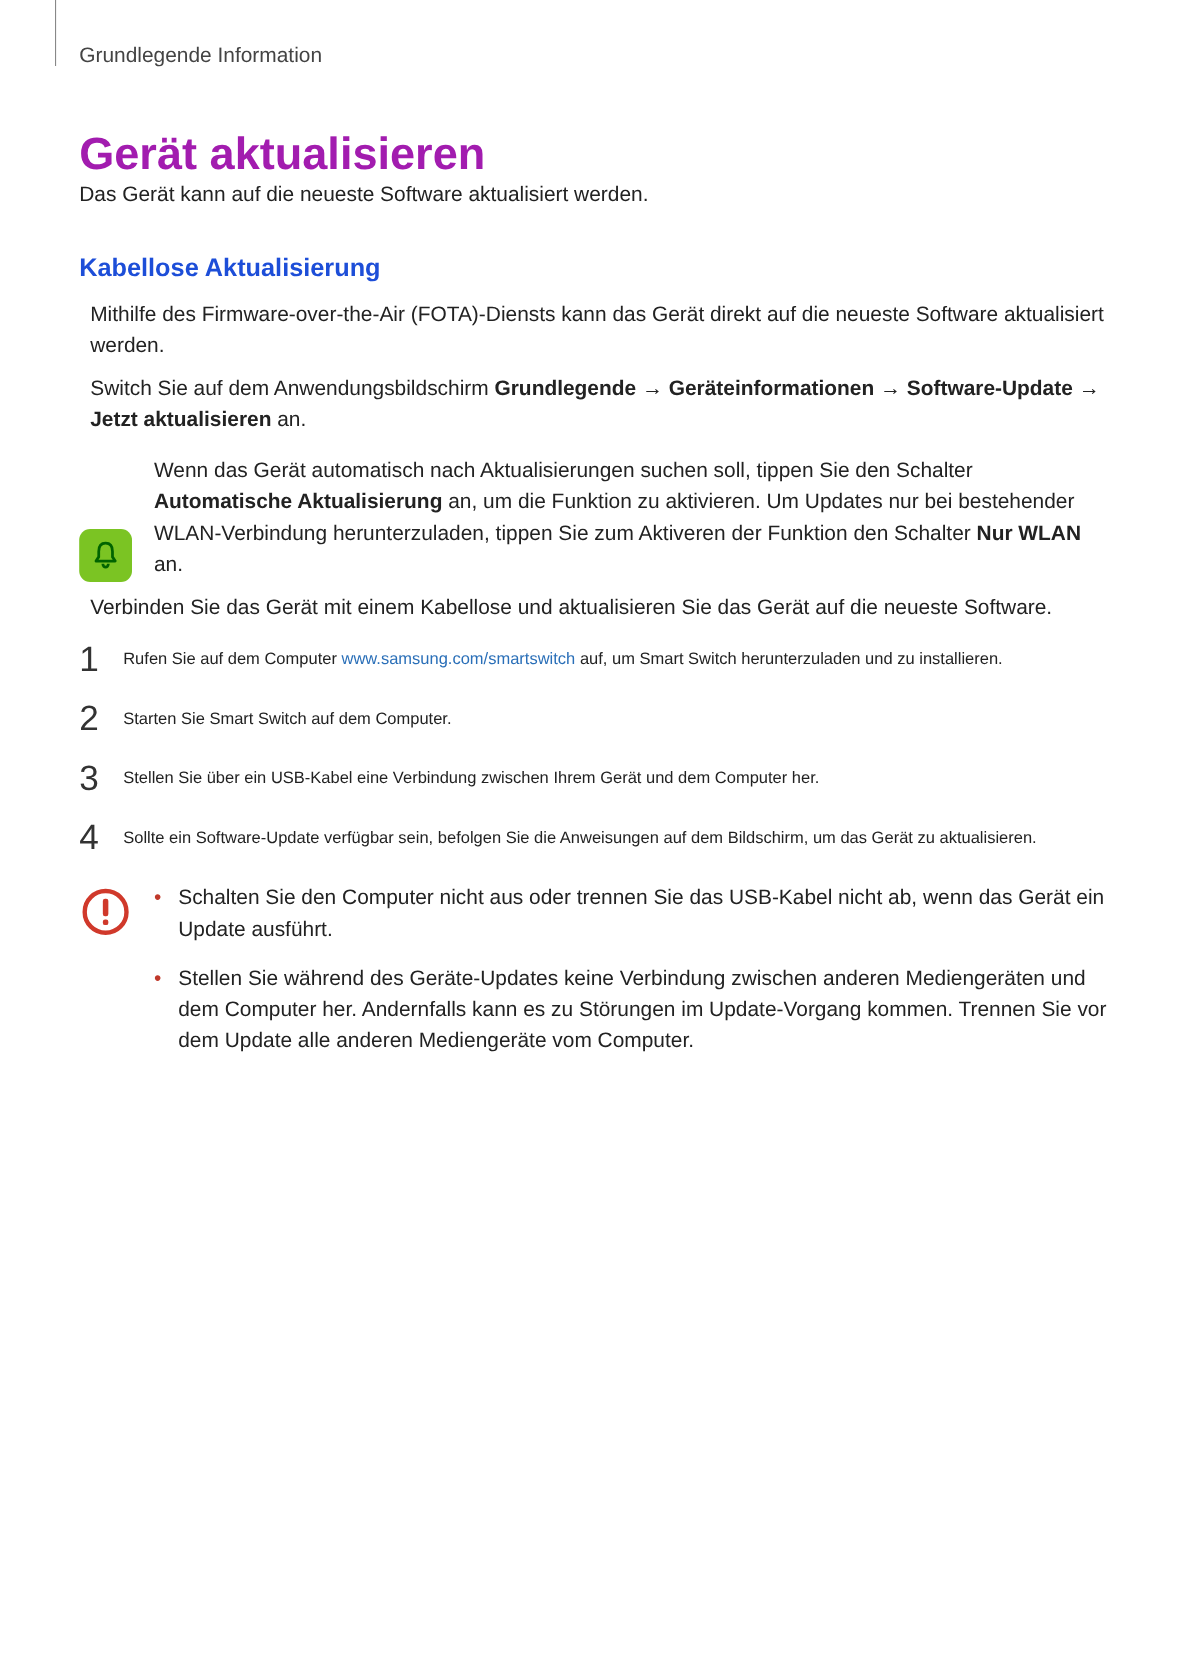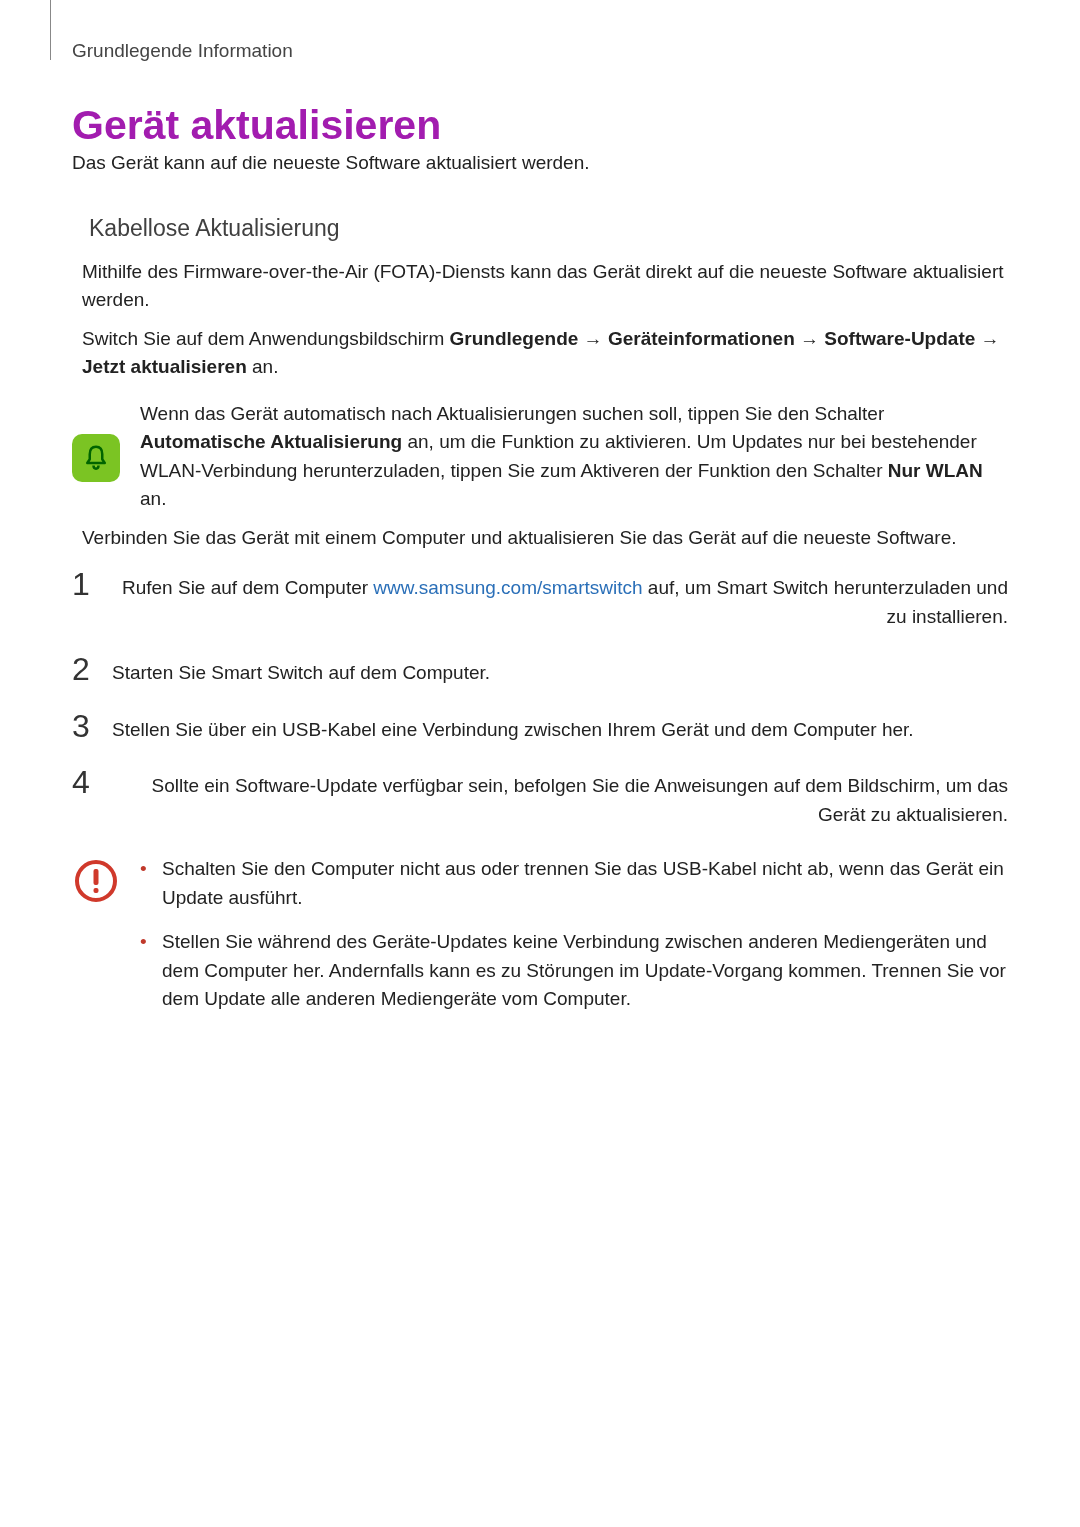--- a/index.html
+++ b/index.html
@@ -24,54 +24,53 @@
       position: absolute;
       left: 50px;
       top: 0;
       width: 1px;
       height: 60px;
       background: #888;
     }
     .header {
       font-size: 19px;
       color: #444;
-      margin-bottom: 40px;
+      margin-bottom: 55px;
       font-weight: 400;
     }
     .h1 {
       font-size: 41px;
       color: #a21caf;
       font-weight: bold;
     }
     .body-text {
       font-size: 19px;
       color: #222;
       line-height: 1.45;
     }
     .h2 {
       font-size: 23px;
-      color: #404040;
-      font-weight: normal;
+      color: #1d4ed8;
+      font-weight: bold;
       margin-top: 38px;
       margin-bottom: 16px;
-      margin-left: 17px;
     }
     .para {
       font-size: 19px;
       color: #222;
       line-height: 1.5;
       margin-bottom: 10px;
       margin-left: 10px;
     }
     .bold {
       font-weight: bold;
     }
     .note-row {
       display: flex;
-      align-items: center;
+      align-items: flex-end;
       gap: 20px;
       margin-top: 18px;
       margin-bottom: 10px;
     }
     .note-icon-green {
       width: 48px;
       height: 48px;
       flex-shrink: 0;
       border-radius: 10px;
       background: #7bc423;
@@ -100,21 +99,21 @@
     .ordered-list .num {
       font-size: 32px;
       color: #333;
       font-weight: 400;
       line-height: 1;
       min-width: 22px;
       text-align: left;
       margin-top: -4px;
     }
     .ordered-list .item-text {
-      font-size: 19px;
+      font-size: 15px;
       color: #222;
       line-height: 1.5;
       padding-top: 2px;
       text-align: right;
     }
     .link {
       color: #2a6fb8;
     }
     .warn-row {
       display: flex;
@@ -185,21 +184,21 @@
       <svg width="30" height="30" viewBox="0 0 24 24" fill="none">
         <path d="M12 3 C9 3 7 5 7 9 L7 13 L5 16 L19 16 L17 13 L17 9 C17 5 15 3 12 3 Z" fill="none" stroke="#006400" stroke-width="2" stroke-linejoin="round"></path>
         <path d="M10 18 C10 19.5 11 20.5 12 20.5 C13 20.5 14 19.5 14 18" fill="none" stroke="#006400" stroke-width="2"></path>
       </svg>
     </div>
     <div class="note-text">
       <span>Wenn das Gerät automatisch nach Aktualisierungen suchen soll, tippen Sie den Schalter </span><span class="bold">Automatische Aktualisierung</span><span> an, um die Funktion zu aktivieren. Um Updates nur bei bestehender WLAN-Verbindung herunterzuladen, tippen Sie zum Aktiveren der Funktion den Schalter </span><span class="bold">Nur WLAN</span><span> an.</span>
     </div>
   </div>
 
-  <p class="para">Verbinden Sie das Gerät mit einem Computer und aktualisieren Sie das Gerät auf die neueste Software.</p>
+  <p class="para">Verbinden Sie das Gerät mit einem Kabellose und aktualisieren Sie das Gerät auf die neueste Software.</p>
 
   <ol class="ordered-list">
     <li>
       <span class="num">1</span>
       <span class="item-text">
         <span>Rufen Sie auf dem Computer </span><span class="link">www.samsung.com/smartswitch</span><span> auf, um Smart Switch herunterzuladen und zu installieren.</span>
       </span>
     </li>
     <li>
       <span class="num">2</span>

